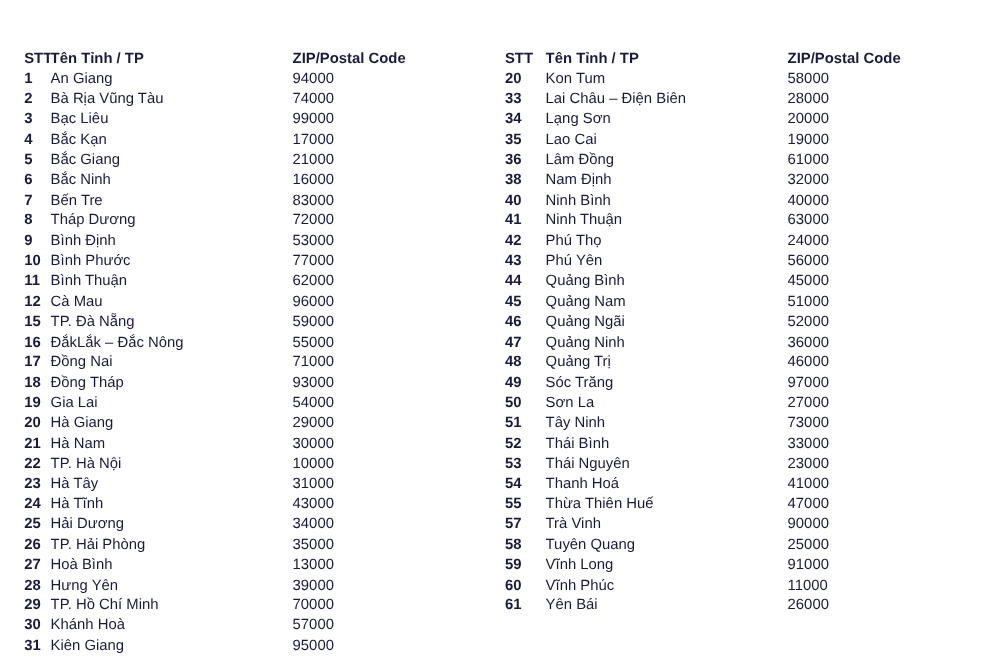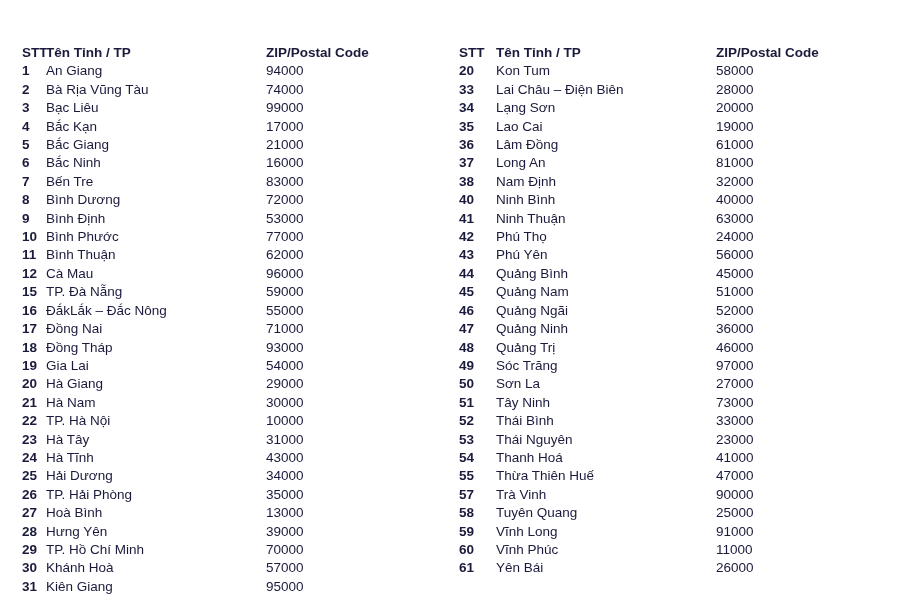--- a/index.html
+++ b/index.html
@@ -130,21 +130,21 @@
             <td class="col-pad"></td>
           </tr>
           <tr>
             <td class="col-stt cell-stt">7</td>
             <td class="col-name cell-name">Bến Tre</td>
             <td class="col-zip cell-zip">83000</td>
             <td class="col-pad"></td>
           </tr>
           <tr>
             <td class="col-stt cell-stt">8</td>
-            <td class="col-name cell-name">Bình Dương</td>
+            <td class="col-name cell-name">Tháp Dương</td>
             <td class="col-zip cell-zip">72000</td>
             <td class="col-pad"></td>
           </tr>
           <tr>
             <td class="col-stt cell-stt">9</td>
             <td class="col-name cell-name">Bình Định</td>
             <td class="col-zip cell-zip">53000</td>
             <td class="col-pad"></td>
           </tr>
           <tr>
@@ -312,26 +312,20 @@
             <td class="col-zip cell-zip">19000</td>
             <td class="col-pad"></td>
           </tr>
           <tr>
             <td class="col-stt cell-stt">36</td>
             <td class="col-name cell-name">Lâm Đồng</td>
             <td class="col-zip cell-zip">61000</td>
             <td class="col-pad"></td>
           </tr>
           <tr>
-            <td class="col-stt cell-stt">37</td>
-            <td class="col-name cell-name">Long An</td>
-            <td class="col-zip cell-zip">81000</td>
-            <td class="col-pad"></td>
-          </tr>
-          <tr>
             <td class="col-stt cell-stt">38</td>
             <td class="col-name cell-name">Nam Định</td>
             <td class="col-zip cell-zip">32000</td>
             <td class="col-pad"></td>
           </tr>
           <tr>
             <td class="col-stt cell-stt">40</td>
             <td class="col-name cell-name">Ninh Bình</td>
             <td class="col-zip cell-zip">40000</td>
             <td class="col-pad"></td>

